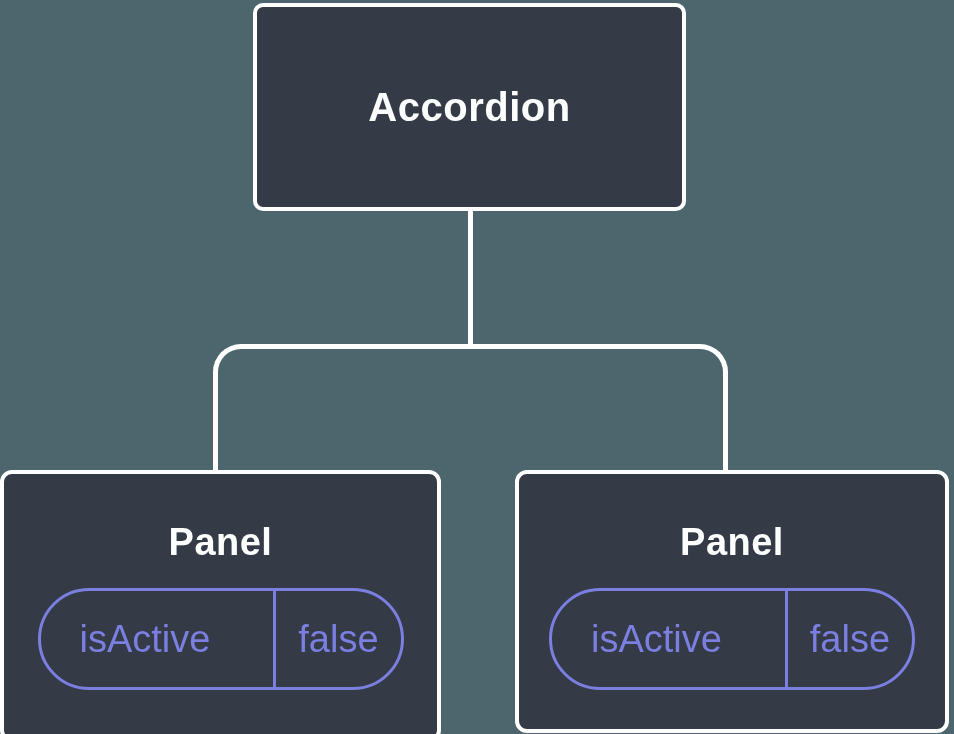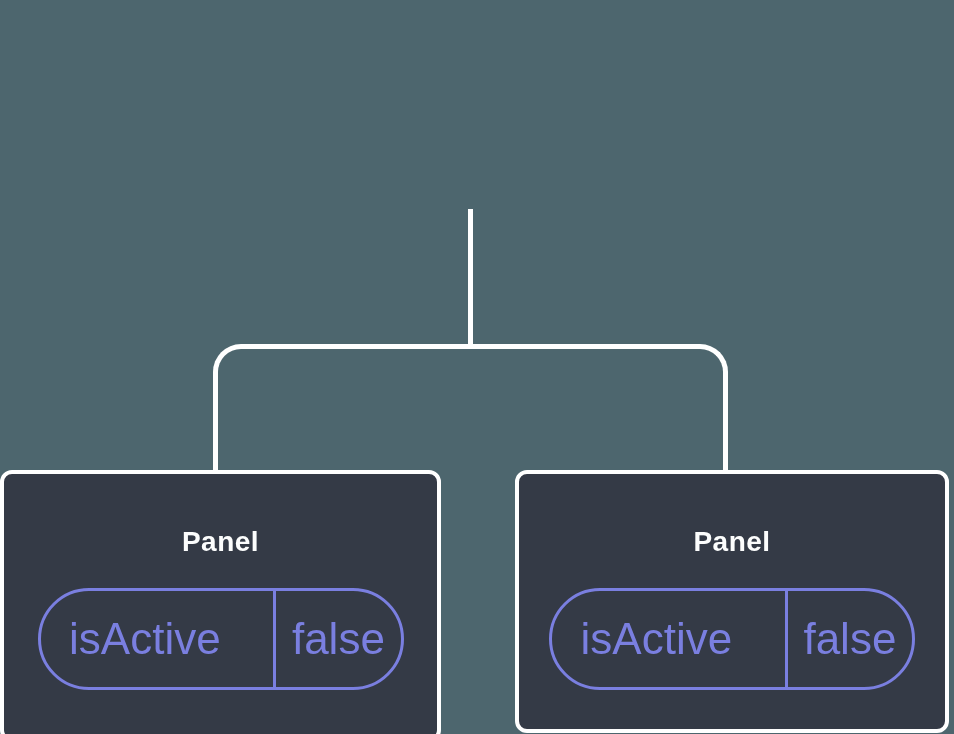--- a/index.html
+++ b/index.html
@@ -53,48 +53,51 @@
   .panel-node{
     top:470px;height:272px;
     border-radius:12px;
   }
   .panel-left{left:0px;width:441px;}
   .panel-right{left:515px;width:434px;height:263px;}
   .panel-title{
     position:absolute;left:0;top:40px;width:100%;height:56px;
     line-height:56px;text-align:center;
     color:var(--title-text);
-    font-size:28px;font-weight:600;letter-spacing:.5px;
+    font-size:38px;font-weight:600;letter-spacing:.5px;
   }
   .prop-pill{
     position:absolute;top:114px;left:50%;
     transform:translateX(-50%);
     width:366px;height:102px;
     box-sizing:border-box;
     border:3px solid var(--accent);
     border-radius:51px;
     display:flex;align-items:stretch;
   }
   .prop-name,.prop-value{
     display:flex;align-items:center;justify-content:center;
     color:var(--accent);
-    font-size:44px;font-weight:400;
+    font-size:38px;font-weight:400;
   }
   .prop-name{flex:0 0 58%;}
   .prop-value{
     flex:1 1 auto;
     border-left:3px solid var(--accent);
     margin-left:24px;
   }
 </style>
 </head>
 <body>
 
 <div class="canvas">
 
+  <div class="node root-node">
+    <span class="node-label">Accordion</span>
+  </div>
 
   <div class="edge edge-stub"></div>
   <div class="edge edge-bracket"></div>
 
   <div class="node panel-node panel-left">
     <div class="panel-title">Panel</div>
     <div class="prop-pill">
       <span class="prop-name">isActive</span>
       <span class="prop-value">false</span>
     </div>

